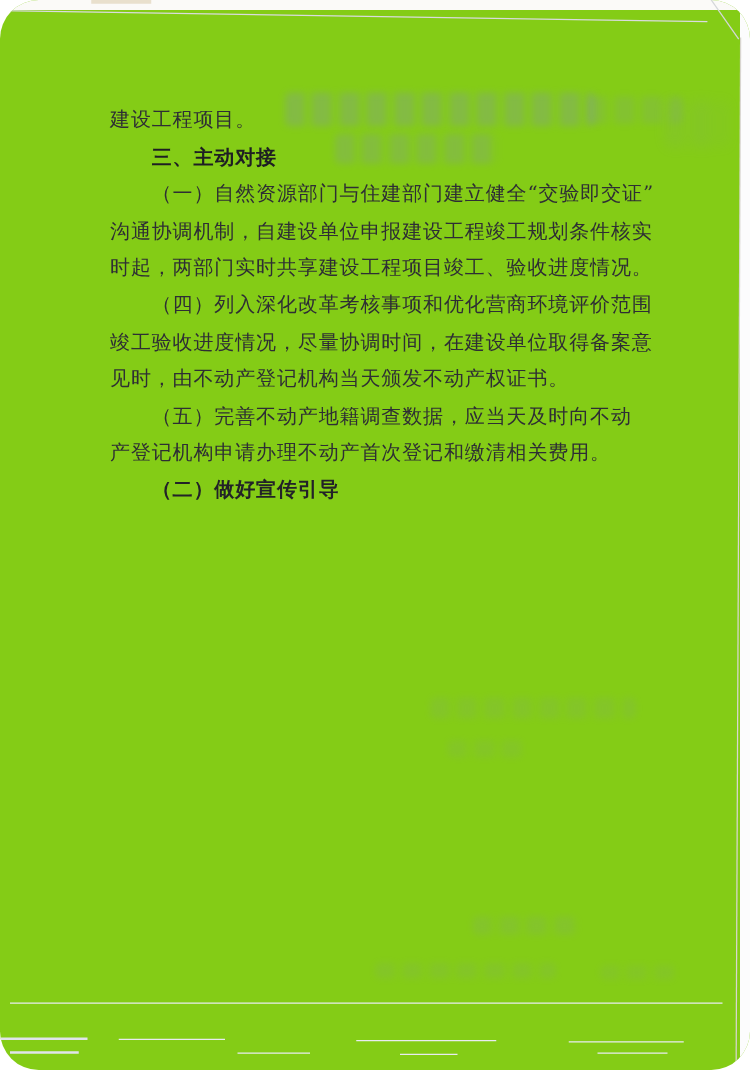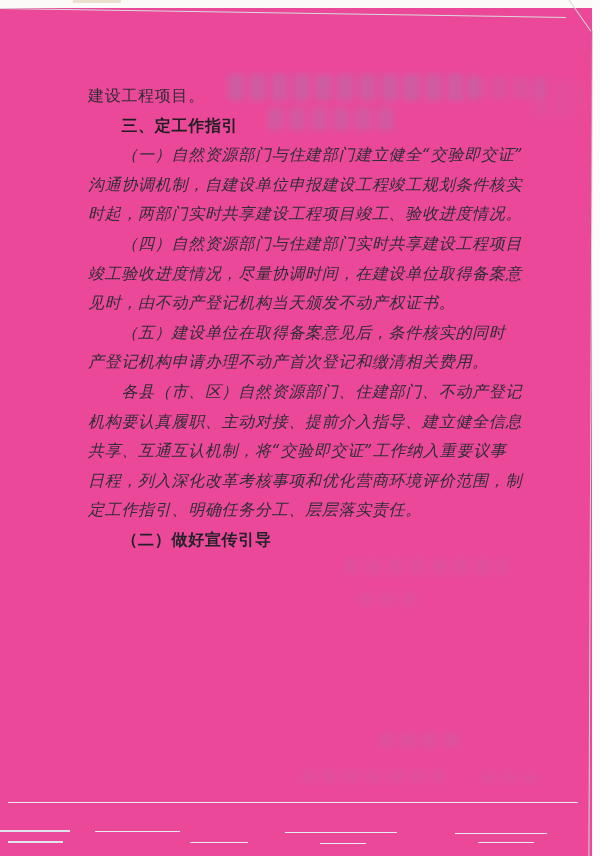--- a/index.html
+++ b/index.html
@@ -2,43 +2,44 @@
 <html><head>
 <meta charset="utf-8">
 <style>
   html, body { margin: 0; padding: 0; }
   body { width: 600px; height: 856px; background: #ffffff; }
 
   .page {
     position: relative;
     width: 600px;
     height: 856px;
-    background: #ec4899;
+    background: #84cc16;
     overflow: hidden;
     font-family: "DejaVu Serif", serif;
+    border-radius: 31px;
   }
 
   
   .textblock {
     position: absolute;
     left: 88px;
     top: 81px;
     width: 440px;
     font-size: 16px;
     letter-spacing: 0.7px;
     line-height: 29.6px;
     color: #2e2e34;
     text-rendering: optimizeLegibility;
   }
   .textblock p {
     margin: 0;
     white-space: pre-line;
     text-align: left;
   }
-  .para { text-indent: 33.4px; font-style: italic; }
+  .para { text-indent: 33.4px; }
   .cont { text-indent: 0; }
   .heading-main {
     text-indent: 33.4px;
     font-weight: 700;
     font-family: "DejaVu Sans", sans-serif;
     color: #1e1e23;
   }
   .heading-sub {
     text-indent: 33.4px;
     font-weight: 700;
@@ -102,30 +103,25 @@
   <div class="artifact streak light" style="left:95px; top:831px; width:85px;"></div>
   <div class="artifact streak light" style="left:285px; top:832px; width:112px;"></div>
   <div class="artifact streak light" style="left:455px; top:833px; width:92px;"></div>
   <div class="artifact streak" style="left:8px; top:841px; width:55px;"></div>
   <div class="artifact streak light" style="left:190px; top:842px; width:58px;"></div>
   <div class="artifact streak light" style="left:320px; top:843px; width:46px;"></div>
   <div class="artifact streak light" style="left:478px; top:842px; width:56px;"></div>
 
   <div class="textblock">
     <p class="cont">建设工程项目。</p>
-    <p class="heading-main">三、定工作指引</p>
+    <p class="heading-main">三、主动对接</p>
     <p class="para">（一）自然资源部门与住建部门建立健全“交验即交证”
 沟通协调机制，自建设单位申报建设工程竣工规划条件核实
 时起，两部门实时共享建设工程项目竣工、验收进度情况。</p>
-    <p class="para">（四）自然资源部门与住建部门实时共享建设工程项目
+    <p class="para">（四）列入深化改革考核事项和优化营商环境评价范围
 竣工验收进度情况，尽量协调时间，在建设单位取得备案意
 见时，由不动产登记机构当天颁发不动产权证书。</p>
-    <p class="para">（五）建设单位在取得备案意见后，条件核实的同时
+    <p class="para">（五）完善不动产地籍调查数据，应当天及时向不动
 产登记机构申请办理不动产首次登记和缴清相关费用。</p>
-    <p class="para">各县（市、区）自然资源部门、住建部门、不动产登记
-机构要认真履职、主动对接、提前介入指导、建立健全信息
-共享、互通互认机制，将“交验即交证”工作纳入重要议事
-日程，列入深化改革考核事项和优化营商环境评价范围，制
-定工作指引、明确任务分工、层层落实责任。</p>
     <p class="heading-sub">（二）做好宣传引导</p>
   </div>
 
 </div>
 
 </body></html>

